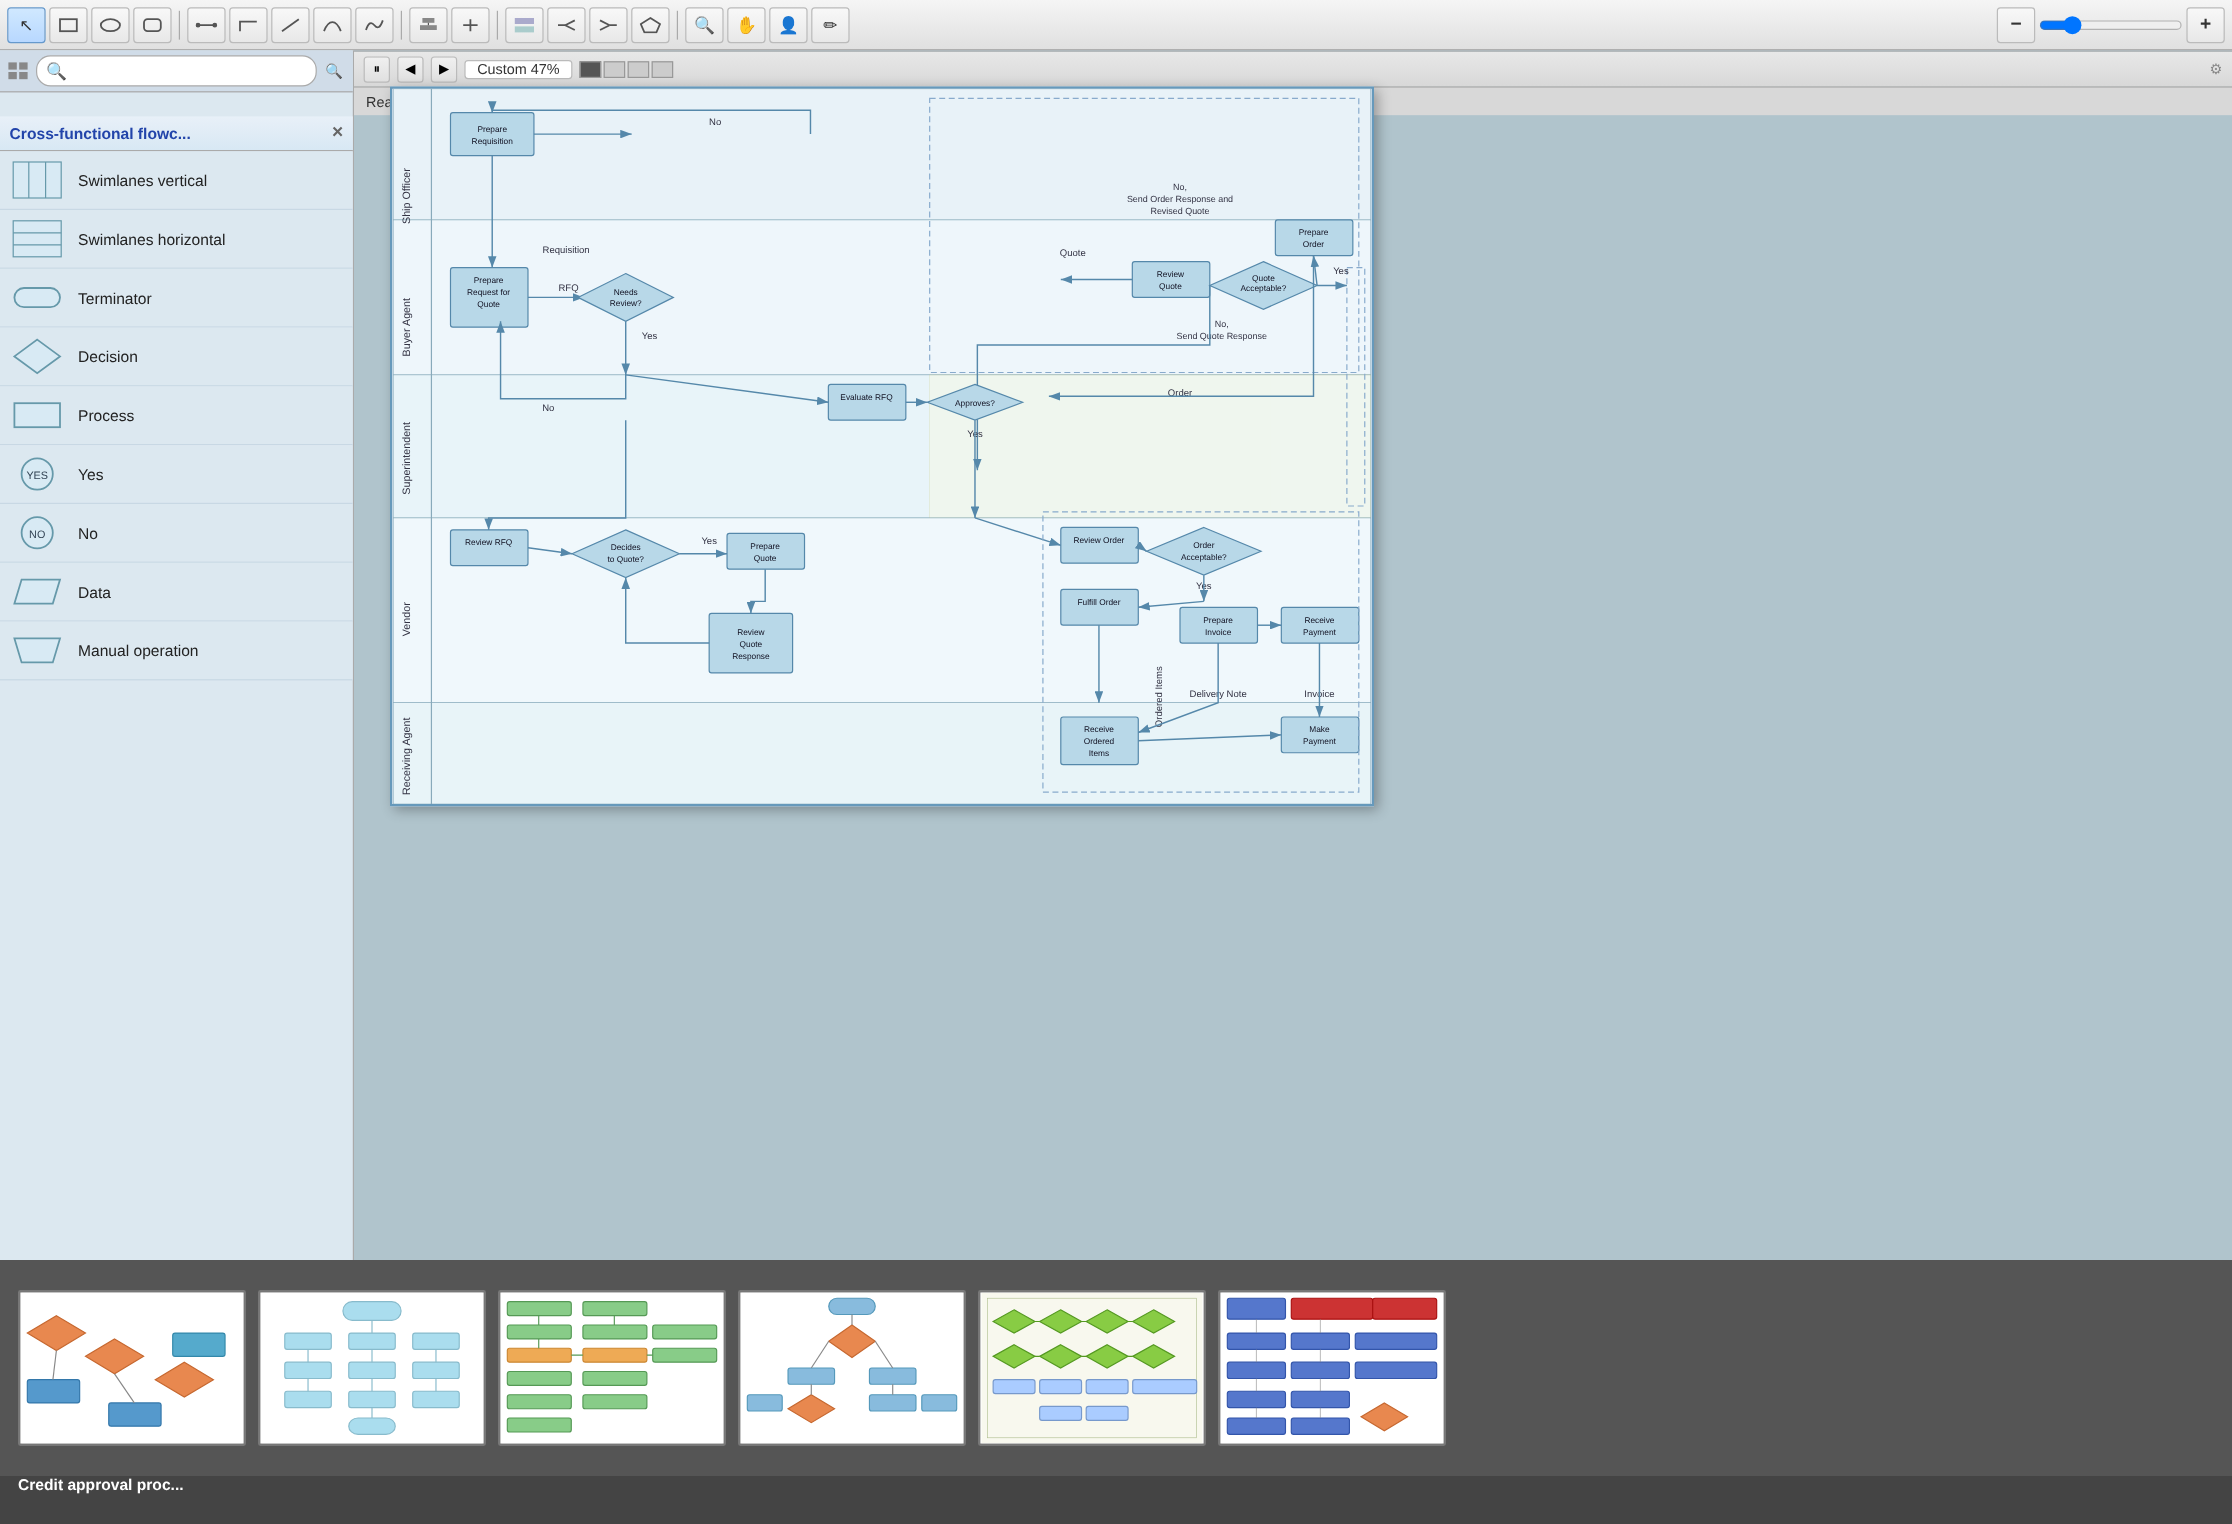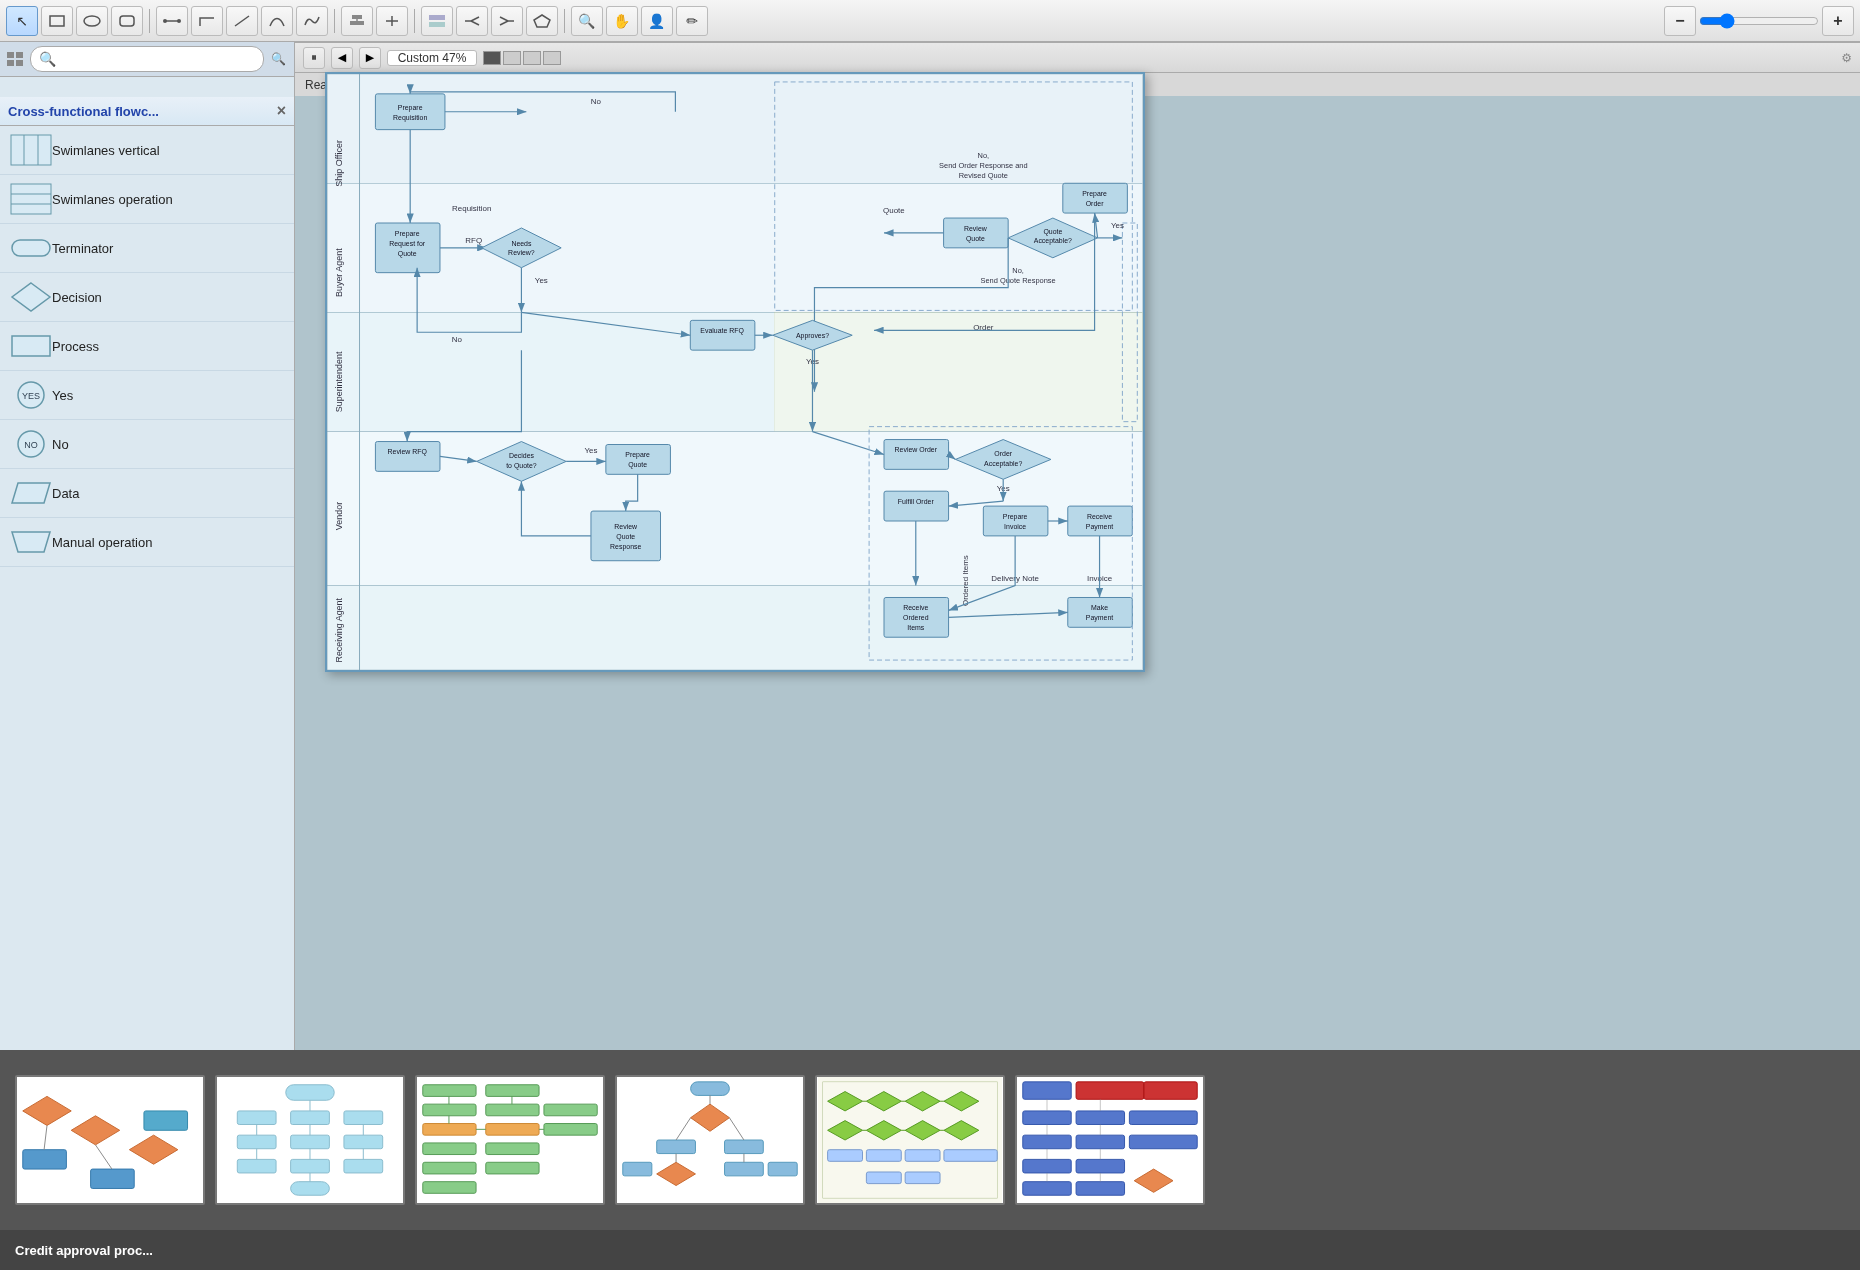--- a/index.html
+++ b/index.html
@@ -88,21 +88,21 @@
     #shape-list {
       overflow-y: auto;
       flex: 1;
     }
     .shape-item {
       display: flex;
       align-items: center;
       padding: 6px 10px;
       cursor: pointer;
       border-bottom: 1px solid #c8d8e4;
-      gap: 0;
+      gap: 13px;
       background: #dce8f0;
     }
     .shape-icon {
       width: 42px; height: 36px;
       display: flex; align-items: center; justify-content: center;
       flex-shrink: 0;
     }
     .shape-label {
       font-size: 13px;
       color: #222;
@@ -206,21 +206,21 @@
       flex-shrink: 0;
       position: relative;
       overflow: hidden;
     }
     .gallery-item svg { width: 100%; height: 100%; }
 
     #gallery-footer {
       height: 40px;
       background: #444;
       display: flex;
-      align-items: center;
+      align-items: flex-start;
       padding: 0 15px;
       font-size: 12px;
       color: #ddd;
     }
     .gallery-title-text {
       font-size: 13px;
       color: white;
       font-weight: bold;
     }
   </style>
@@ -362,21 +362,21 @@
       </div>
 
       <div class="shape-item">
         <div class="shape-icon">
           <svg width="42" height="32" viewBox="0 0 42 32">
             <rect x="1" y="1" width="40" height="30" fill="#d8eaf4" stroke="#6699aa" stroke-width="1"></rect>
             <line x1="1" y1="11" x2="41" y2="11" stroke="#6699aa" stroke-width="1"></line>
             <line x1="1" y1="21" x2="41" y2="21" stroke="#6699aa" stroke-width="1"></line>
           </svg>
         </div>
-        <span class="shape-label">Swimlanes operation</span>
+        <span class="shape-label">Swimlanes horizontal</span>
       </div>
 
       <div class="shape-item">
         <div class="shape-icon">
           <svg width="42" height="32" viewBox="0 0 42 32">
             <rect x="2" y="8" width="38" height="16" rx="8" ry="8" fill="#d8eaf4" stroke="#6699aa" stroke-width="1.5"></rect>
           </svg>
         </div>
         <span class="shape-label">Terminator</span>
       </div>

